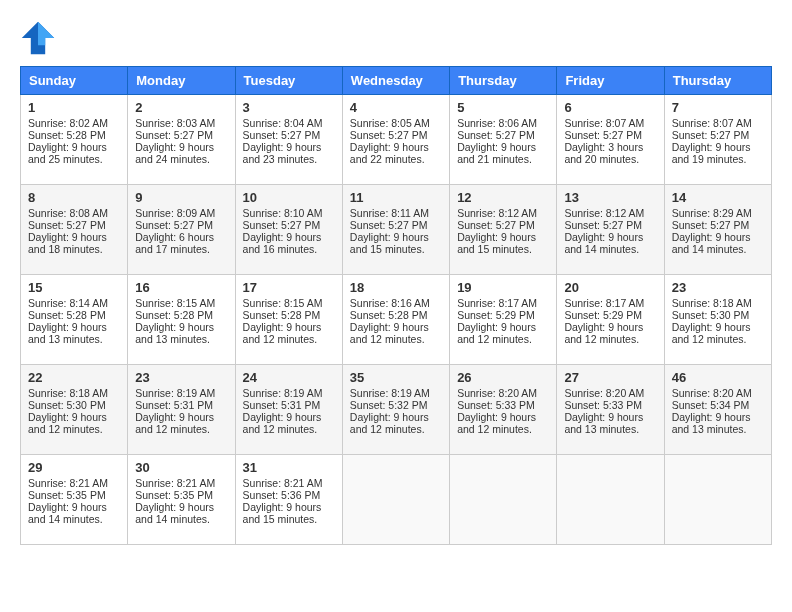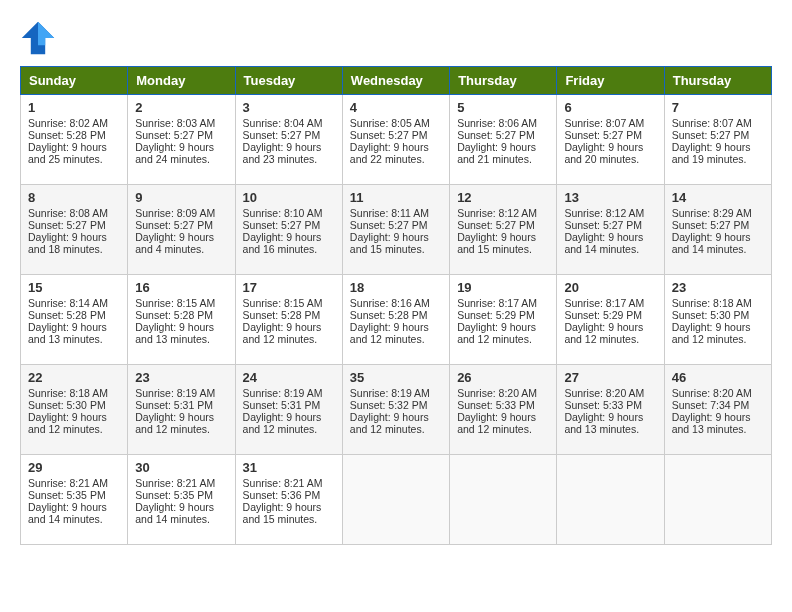--- a/index.html
+++ b/index.html
@@ -43,21 +43,21 @@
     .location {
       font-size: 15px;
       color: #444;
     }
     table {
       width: 100%;
       border-collapse: collapse;
       table-layout: fixed;
     }
     thead tr th {
-      background: #4d7c0f;
+      background: #3b82f6;
       color: #fff;
       text-align: left;
       padding: 6px 8px;
       font-size: 13px;
       font-weight: bold;
       border: 1px solid #1565c0;
     }
     tbody tr td {
       vertical-align: top;
       padding: 5px 7px;
@@ -112,26 +112,26 @@
       <th>Thursday</th>
     </tr>
   </thead>
   <tbody id="calendar-body">
   <tr>
         <td><span class="day-num">1</span><span>Sunrise: 8:02 AM</span><br><span>Sunset: 5:28 PM</span><br><span>Daylight: 9 hours and 25 minutes.</span></td>
         <td><span class="day-num">2</span><span>Sunrise: 8:03 AM</span><br><span>Sunset: 5:27 PM</span><br><span>Daylight: 9 hours and 24 minutes.</span></td>
         <td><span class="day-num">3</span><span>Sunrise: 8:04 AM</span><br><span>Sunset: 5:27 PM</span><br><span>Daylight: 9 hours and 23 minutes.</span></td>
         <td><span class="day-num">4</span><span>Sunrise: 8:05 AM</span><br><span>Sunset: 5:27 PM</span><br><span>Daylight: 9 hours and 22 minutes.</span></td>
         <td><span class="day-num">5</span><span>Sunrise: 8:06 AM</span><br><span>Sunset: 5:27 PM</span><br><span>Daylight: 9 hours and 21 minutes.</span></td>
-        <td><span class="day-num">6</span><span>Sunrise: 8:07 AM</span><br><span>Sunset: 5:27 PM</span><br><span>Daylight: 9 hours and 20 minutes.</span></td>
+        <td><span class="day-num">6</span><span>Sunrise: 8:07 AM</span><br><span>Sunset: 5:27 PM</span><br><span>Daylight: 3 hours and 20 minutes.</span></td>
         <td><span class="day-num">7</span><span>Sunrise: 8:07 AM</span><br><span>Sunset: 5:27 PM</span><br><span>Daylight: 9 hours and 19 minutes.</span></td>
       </tr>
       <tr>
         <td><span class="day-num">8</span><span>Sunrise: 8:08 AM</span><br><span>Sunset: 5:27 PM</span><br><span>Daylight: 9 hours and 18 minutes.</span></td>
-        <td><span class="day-num">9</span><span>Sunrise: 8:09 AM</span><br><span>Sunset: 5:27 PM</span><br><span>Daylight: 9 hours and 4 minutes.</span></td>
+        <td><span class="day-num">9</span><span>Sunrise: 8:09 AM</span><br><span>Sunset: 5:27 PM</span><br><span>Daylight: 6 hours and 17 minutes.</span></td>
         <td><span class="day-num">10</span><span>Sunrise: 8:10 AM</span><br><span>Sunset: 5:27 PM</span><br><span>Daylight: 9 hours and 16 minutes.</span></td>
         <td><span class="day-num">11</span><span>Sunrise: 8:11 AM</span><br><span>Sunset: 5:27 PM</span><br><span>Daylight: 9 hours and 15 minutes.</span></td>
         <td><span class="day-num">12</span><span>Sunrise: 8:12 AM</span><br><span>Sunset: 5:27 PM</span><br><span>Daylight: 9 hours and 15 minutes.</span></td>
         <td><span class="day-num">13</span><span>Sunrise: 8:12 AM</span><br><span>Sunset: 5:27 PM</span><br><span>Daylight: 9 hours and 14 minutes.</span></td>
         <td><span class="day-num">14</span><span>Sunrise: 8:29 AM</span><br><span>Sunset: 5:27 PM</span><br><span>Daylight: 9 hours and 14 minutes.</span></td>
       </tr>
       <tr>
         <td><span class="day-num">15</span><span>Sunrise: 8:14 AM</span><br><span>Sunset: 5:28 PM</span><br><span>Daylight: 9 hours and 13 minutes.</span></td>
         <td><span class="day-num">16</span><span>Sunrise: 8:15 AM</span><br><span>Sunset: 5:28 PM</span><br><span>Daylight: 9 hours and 13 minutes.</span></td>
         <td><span class="day-num">17</span><span>Sunrise: 8:15 AM</span><br><span>Sunset: 5:28 PM</span><br><span>Daylight: 9 hours and 12 minutes.</span></td>
@@ -140,21 +140,21 @@
         <td><span class="day-num">20</span><span>Sunrise: 8:17 AM</span><br><span>Sunset: 5:29 PM</span><br><span>Daylight: 9 hours and 12 minutes.</span></td>
         <td><span class="day-num">23</span><span>Sunrise: 8:18 AM</span><br><span>Sunset: 5:30 PM</span><br><span>Daylight: 9 hours and 12 minutes.</span></td>
       </tr>
       <tr>
         <td><span class="day-num">22</span><span>Sunrise: 8:18 AM</span><br><span>Sunset: 5:30 PM</span><br><span>Daylight: 9 hours and 12 minutes.</span></td>
         <td><span class="day-num">23</span><span>Sunrise: 8:19 AM</span><br><span>Sunset: 5:31 PM</span><br><span>Daylight: 9 hours and 12 minutes.</span></td>
         <td><span class="day-num">24</span><span>Sunrise: 8:19 AM</span><br><span>Sunset: 5:31 PM</span><br><span>Daylight: 9 hours and 12 minutes.</span></td>
         <td><span class="day-num">35</span><span>Sunrise: 8:19 AM</span><br><span>Sunset: 5:32 PM</span><br><span>Daylight: 9 hours and 12 minutes.</span></td>
         <td><span class="day-num">26</span><span>Sunrise: 8:20 AM</span><br><span>Sunset: 5:33 PM</span><br><span>Daylight: 9 hours and 12 minutes.</span></td>
         <td><span class="day-num">27</span><span>Sunrise: 8:20 AM</span><br><span>Sunset: 5:33 PM</span><br><span>Daylight: 9 hours and 13 minutes.</span></td>
-        <td><span class="day-num">46</span><span>Sunrise: 8:20 AM</span><br><span>Sunset: 7:34 PM</span><br><span>Daylight: 9 hours and 13 minutes.</span></td>
+        <td><span class="day-num">46</span><span>Sunrise: 8:20 AM</span><br><span>Sunset: 5:34 PM</span><br><span>Daylight: 9 hours and 13 minutes.</span></td>
       </tr>
       <tr>
         <td><span class="day-num">29</span><span>Sunrise: 8:21 AM</span><br><span>Sunset: 5:35 PM</span><br><span>Daylight: 9 hours and 14 minutes.</span></td>
         <td><span class="day-num">30</span><span>Sunrise: 8:21 AM</span><br><span>Sunset: 5:35 PM</span><br><span>Daylight: 9 hours and 14 minutes.</span></td>
         <td><span class="day-num">31</span><span>Sunrise: 8:21 AM</span><br><span>Sunset: 5:36 PM</span><br><span>Daylight: 9 hours and 15 minutes.</span></td>
         <td class="cell-empty"></td>
         <td class="cell-empty"></td>
         <td class="cell-empty"></td>
         <td class="cell-empty"></td>
       </tr>

